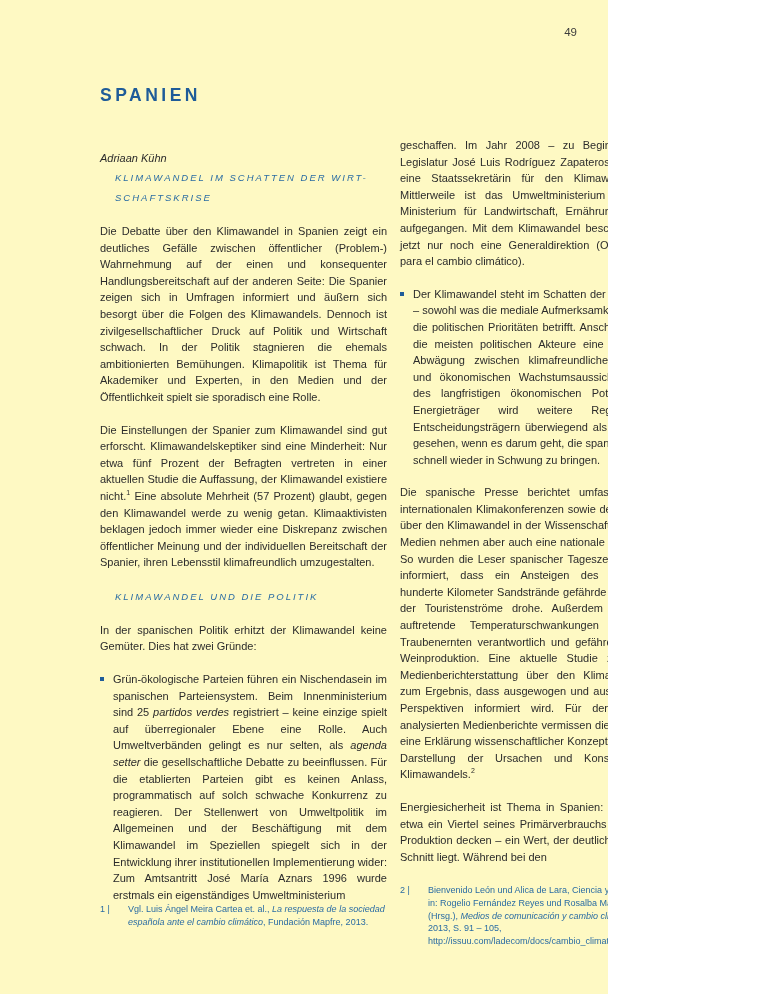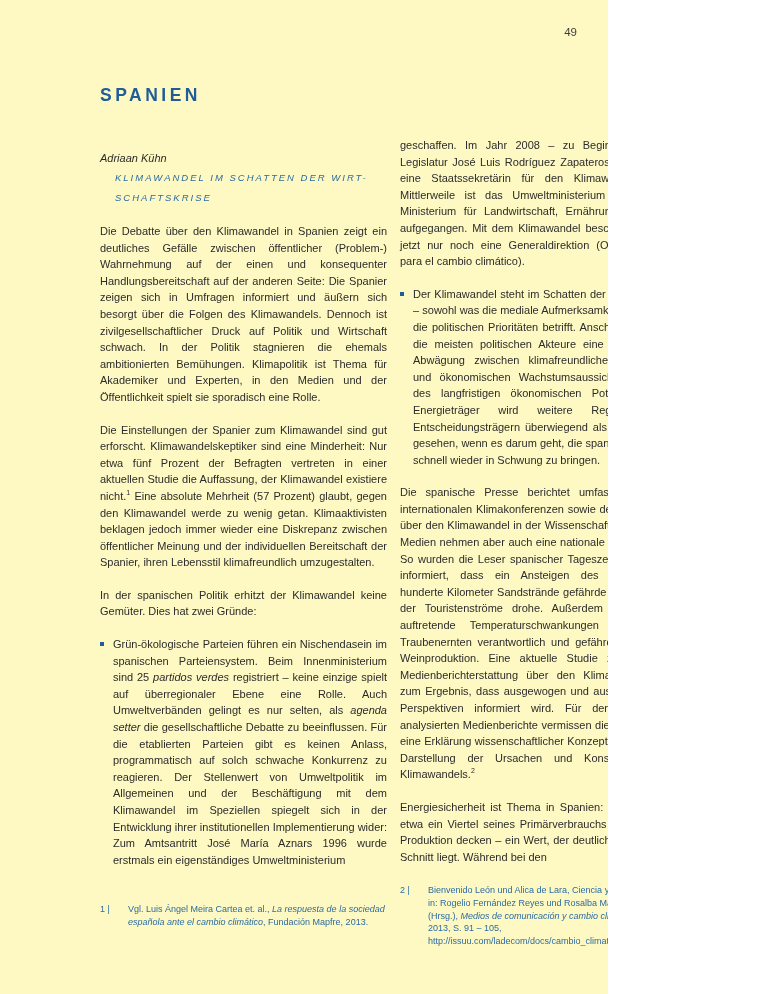--- a/index.html
+++ b/index.html
@@ -87,20 +87,21 @@
 
 <div class="page">
   <span class="page-number">49</span>
   <h1 class="title">SPANIEN</h1>
   <div class="author">Adriaan Kühn</div>
 
   <div class="col" id="col-left">
       <div class="col-heading">KLIMAWANDEL IM SCHATTEN DER WIRT-SCHAFTSKRISE</div>
       <div class="para"><span>Die Debatte über den Klimawandel in Spanien zeigt ein deutliches Gefälle zwischen öffentlicher (Problem-) Wahrnehmung auf der einen und konsequenter Handlungsbereitschaft auf der anderen Seite: Die Spanier zeigen sich in Umfragen informiert und äußern sich besorgt über die Folgen des Klimawandels. Dennoch ist zivilgesellschaftlicher Druck auf Politik und Wirtschaft schwach. In der Politik stagnieren die ehemals ambitionierten Bemühungen. Klimapolitik ist Thema für Akademiker und Experten, in den Medien und der Öffentlichkeit spielt sie sporadisch eine Rolle.</span></div>
       <div class="para"><span>Die Einstellungen der Spanier zum Klimawandel sind gut erforscht. Klimawandelskeptiker sind eine Minderheit: Nur etwa fünf Prozent der Befragten vertreten in einer aktuellen Studie die Auffassung, der Klimawandel existiere nicht.</span><sup>1</sup><span> Eine absolute Mehrheit (57 Prozent) glaubt, gegen den Klimawandel werde zu wenig getan. Klimaaktivisten beklagen jedoch immer wieder eine Diskrepanz zwischen öffentlicher Meinung und der individuellen Bereitschaft der Spanier, ihren Lebensstil klimafreundlich umzugestalten.</span></div>
+      <div class="col-heading">KLIMAWANDEL UND DIE POLITIK</div>
       <div class="para"><span>In der spanischen Politik erhitzt der Klimawandel keine Gemüter. Dies hat zwei Gründe:</span></div>
       <div class="bullet">
         <span class="bullet-marker"></span>
         <div class="bullet-text"><span>Grün-ökologische Parteien führen ein Nischendasein im spanischen Parteiensystem. Beim Innenministerium sind 25 </span><em>partidos verdes</em><span> registriert – keine einzige spielt auf überregionaler Ebene eine Rolle. Auch Umweltverbänden gelingt es nur selten, als </span><em>agenda setter</em><span> die gesellschaftliche Debatte zu beeinflussen. Für die etablierten Parteien gibt es keinen Anlass, programmatisch auf solch schwache Konkurrenz zu reagieren. Der Stellenwert von Umweltpolitik im Allgemeinen und der Beschäftigung mit dem Klimawandel im Speziellen spiegelt sich in der Entwicklung ihrer institutionellen Implementierung wider: Zum Amtsantritt José María Aznars 1996 wurde erstmals ein eigenständiges Umweltministerium</span></div>
       </div>
     </div>
   <div class="col" id="col-right">
       <div class="para"><span>geschaffen. Im Jahr 2008 – zu Beginn der zweiten Legislatur José Luis Rodríguez Zapateros – wurde sogar eine Staatssekretärin für den Klimawandel berufen. Mittlerweile ist das Umweltministerium in ein neues Ministerium für Landwirtschaft, Ernährung und Umwelt aufgegangen. Mit dem Klimawandel beschäftigt sich dort jetzt nur noch eine Generaldirektion (Oficina Española para el cambio climático).</span></div>
       <div class="bullet">
         <span class="bullet-marker"></span>

